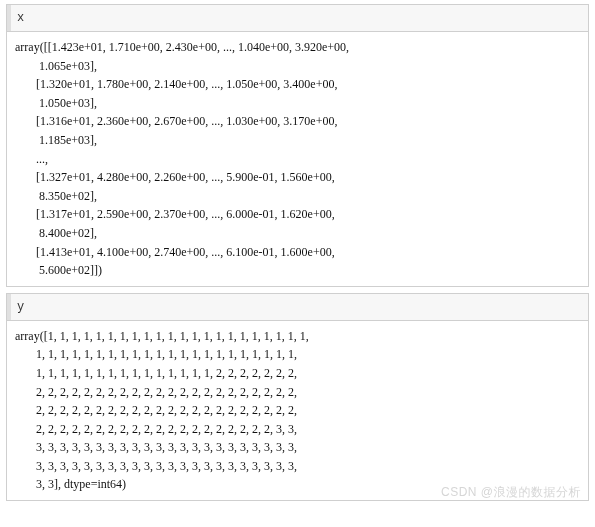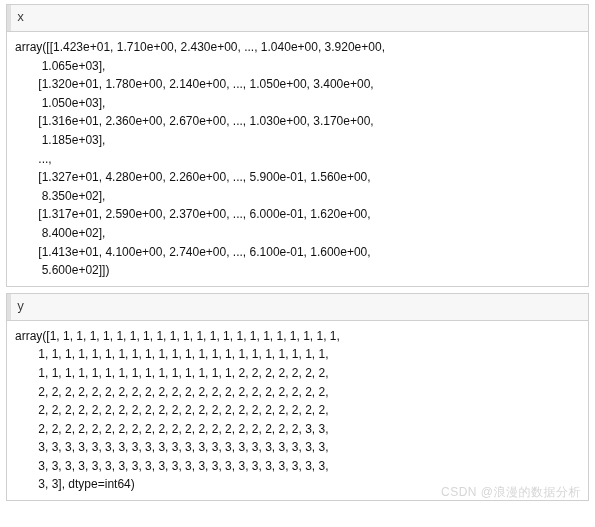--- a/index.html
+++ b/index.html
@@ -27,21 +27,21 @@
   .input-area::before {
     content: "";
     position: absolute;
     left: 0; top: 0; bottom: 0;
     width: 4px;
     background: #e0e0e0;
   }
   .output-area {
     padding: 6px 8px 6px 8px;
     white-space: pre;
-    font-family: Liberation Sans, sans-serif;
+    font-family: Liberation Serif, serif;
     font-size: 12px;
     line-height: 1.55;
     color: #111;
     overflow: hidden;
   }
   .watermark {
     position: absolute;
     right: 14px;
     bottom: 6px;
     color: #d6d6d6;

